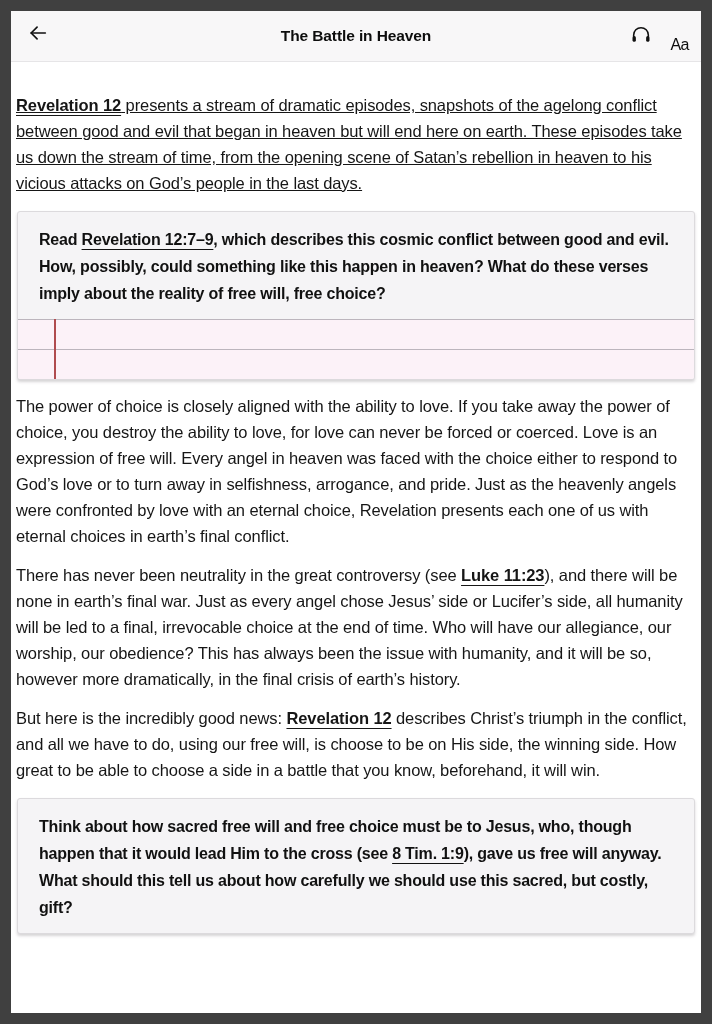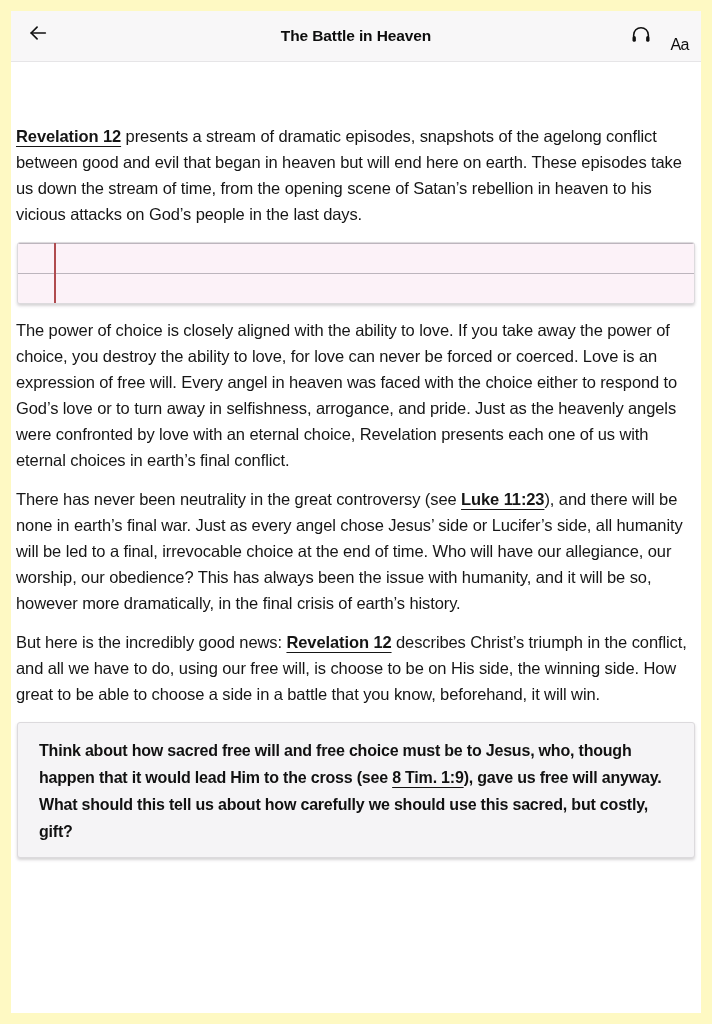--- a/index.html
+++ b/index.html
@@ -1,21 +1,21 @@
 <!DOCTYPE html>
 <html><head>
 <meta charset="utf-8">
 <style>
   * { margin:0; padding:0; box-sizing:border-box; }
   html,body { background:#fff; }
   body { font-family:"Liberation Sans","DejaVu Sans",sans-serif; }
 
   .page {
     width:712px; height:1024px;
-    background:#fef9c3;
+    background:#404040;
     padding:11px;
     overflow:hidden;
   }
   .app {
     width:100%; height:100%;
     background:#ffffff;
     display:flex; flex-direction:column;
     overflow:hidden;
   }
 
@@ -61,21 +61,21 @@
     flex:1 1 auto;
     padding:16px 5px 0;
     overflow:hidden;
   }
   .para {
     margin-top:13px;
     font-size:16.5px; line-height:26px;
     letter-spacing:-0.1px;
     color:#161616;
   }
-  .para:first-child { margin-top:45px; }
+  .para:first-child { margin-top:14px;text-decoration:underline; }
   .ref-link {
     font-weight:700; color:inherit;
     text-decoration:underline;
     text-decoration-thickness:1px;
     text-underline-offset:4px;
     cursor:pointer;
   }
 
   
   .q-box {
@@ -135,20 +135,21 @@
             </svg>
           </span>
         </button>
         <button class="icon-btn text-size-btn">Aa</button>
       </div>
     </div>
 
     <div class="content">
         <p class="para"><a class="ref-link">Revelation 12</a><span> presents a stream of dramatic episodes, snapshots of the agelong conflict between good and evil that began in heaven but will end here on earth. These episodes take us down the stream of time, from the opening scene of Satan’s rebellion in heaven to his vicious attacks on God’s people in the last days.</span></p>
         <div class="q-box">
+          <div class="q-text"><span>Read </span><a class="ref-link">Revelation 12:7–9</a><span>, which describes this cosmic conflict between good and evil. How, possibly, could something like this happen in heaven? What do these verses imply about the reality of free will, free choice?</span></div>
           <div class="note-area">
             <div class="note-row"></div>
             <div class="note-row"></div>
           </div>
         </div>
         <p class="para"><span>The power of choice is closely aligned with the ability to love. If you take away the power of choice, you destroy the ability to love, for love can never be forced or coerced. Love is an expression of free will. Every angel in heaven was faced with the choice either to respond to God’s love or to turn away in selfishness, arrogance, and pride. Just as the heavenly angels were confronted by love with an eternal choice, Revelation presents each one of us with eternal choices in earth’s final conflict.</span></p>
         <p class="para"><span>There has never been neutrality in the great controversy (see </span><a class="ref-link">Luke 11:23</a><span>), and there will be none in earth’s final war. Just as every angel chose Jesus’ side or Lucifer’s side, all humanity will be led to a final, irrevocable choice at the end of time. Who will have our allegiance, our worship, our obedience? This has always been the issue with humanity, and it will be so, however more dramatically, in the final crisis of earth’s history.</span></p>
         <p class="para"><span>But here is the incredibly good news: </span><a class="ref-link">Revelation 12</a><span> describes Christ’s triumph in the conflict, and all we have to do, using our free will, is choose to be on His side, the winning side. How great to be able to choose a side in a battle that you know, beforehand, it will win.</span></p>
         <div class="q-box q-box-last">
           <div class="q-text"><span>Think about how sacred free will and free choice must be to Jesus, who, though happen that it would lead Him to the cross (see </span><a class="ref-link">8 Tim. 1:9</a><span>), gave us free will anyway. What should this tell us about how carefully we should use this sacred, but costly, gift?</span></div>

